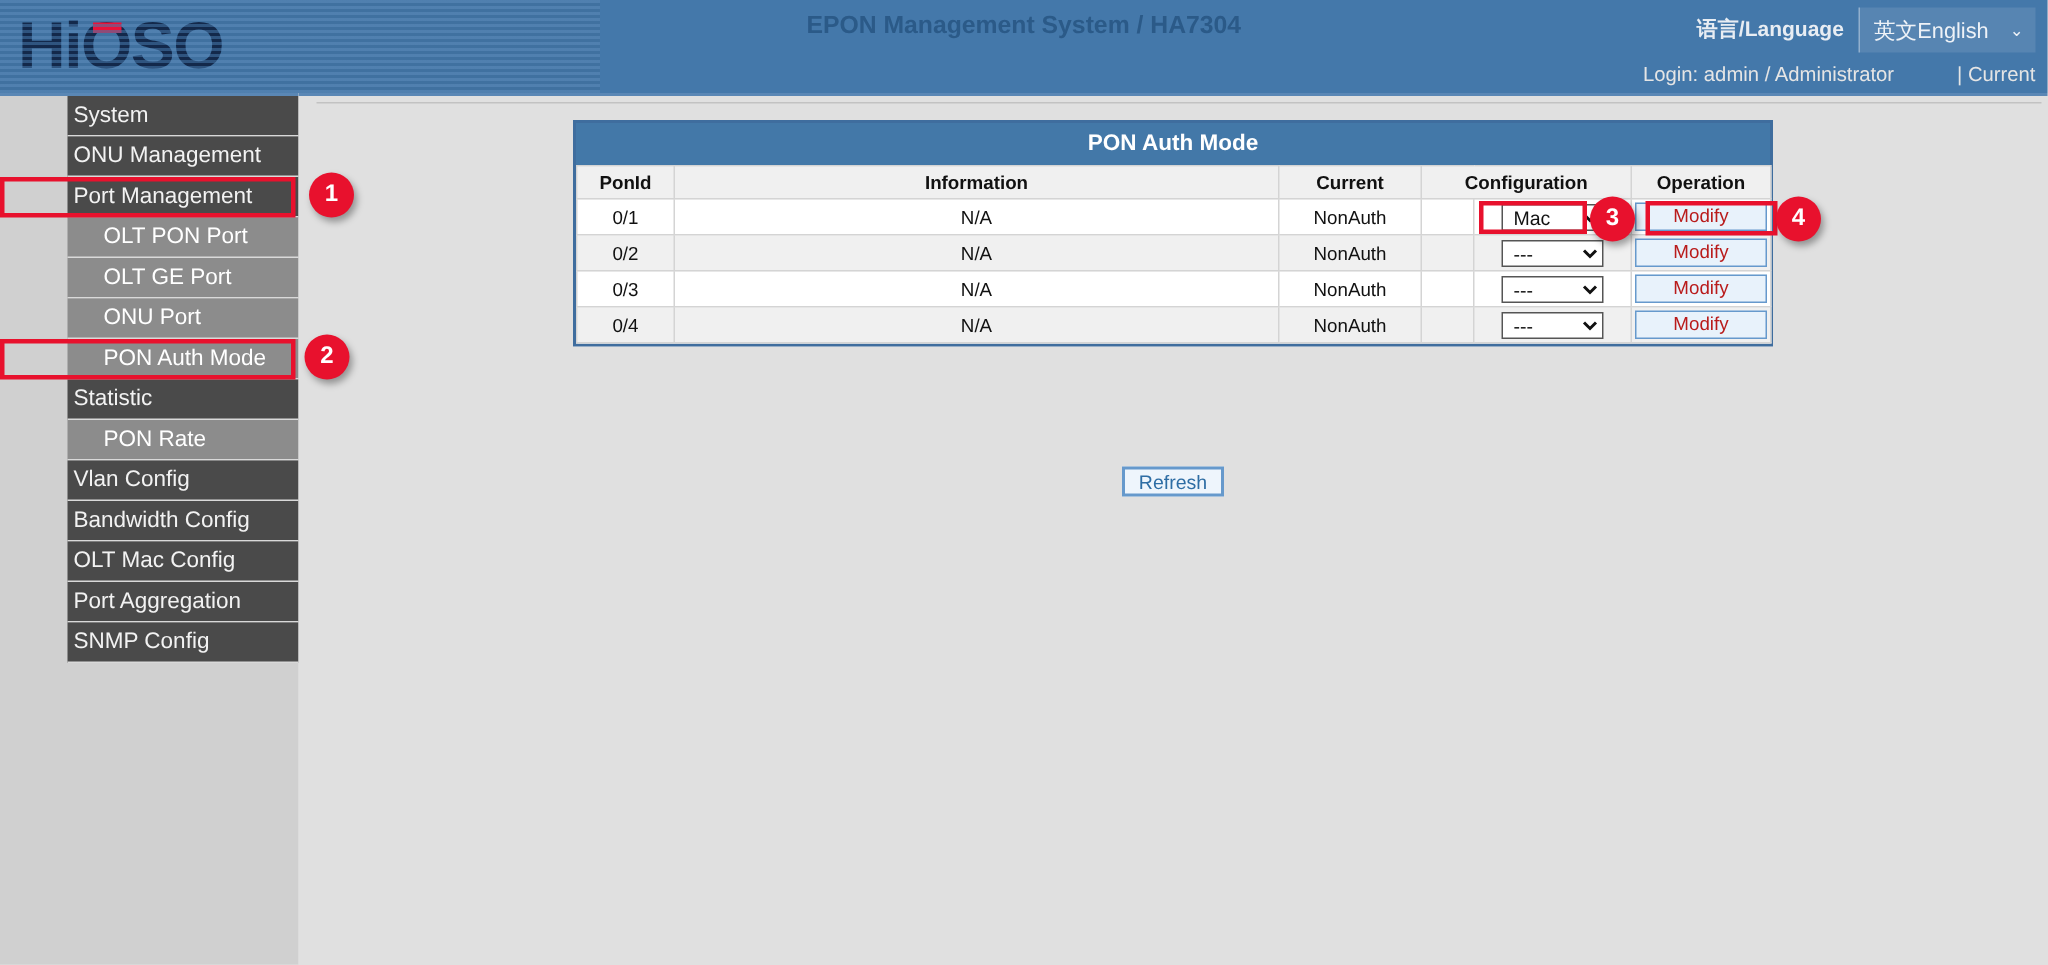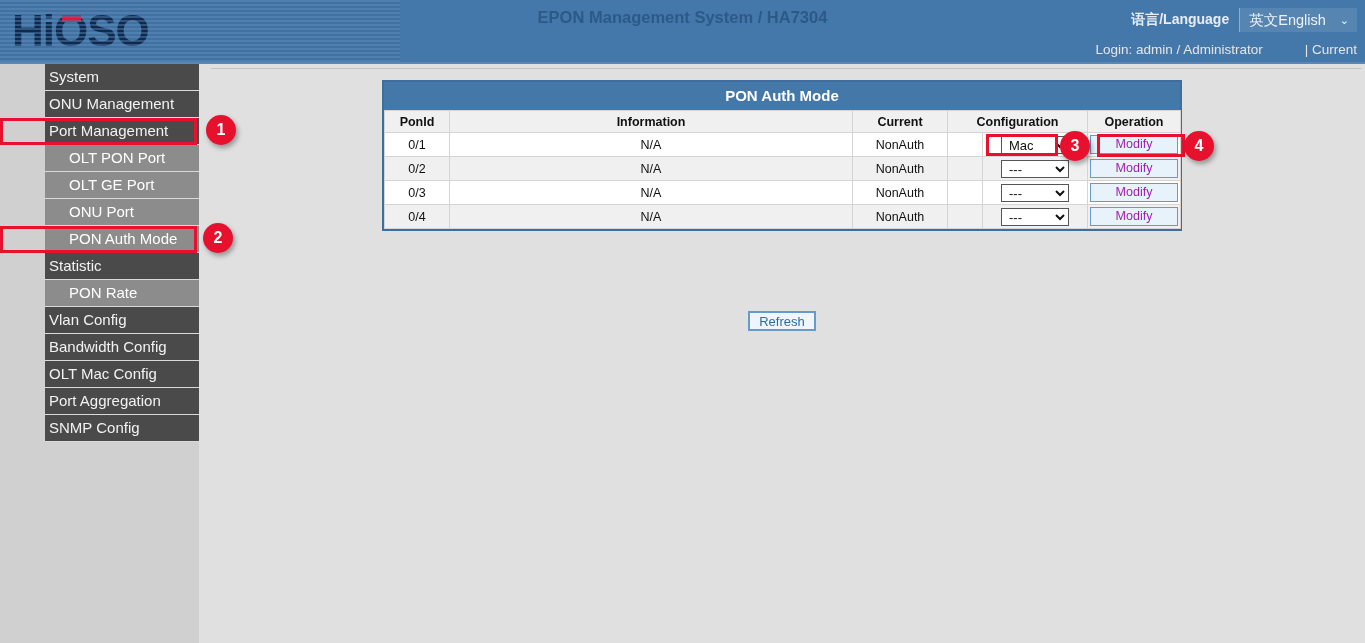--- a/index.html
+++ b/index.html
@@ -64,21 +64,21 @@
   #lang-block {
     position: absolute; right: 8px; top: 8px;
     display: flex; align-items: center; height: 24px;
   }
   #lang-label {
     font-size: 14px; font-weight: bold; color: #e8edf3;
     margin-right: 10px;
   }
   #lang-select {
     display: flex; align-items: center;
-    height: 24px; padding: 0 8px 0 9px;
+    height: 30px; padding: 0 8px 0 9px;
     background: rgba(255,255,255,0.10);
     border-left: 1px solid rgba(255,255,255,0.35);
     font-size: 14.5px; color: #eef2f7;
   }
   #lang-caret { margin-left: 14px; font-size: 11px; color: #eef2f7; }
   #login-line {
     position: absolute; right: 8px; top: 42px;
     display: flex; align-items: center;
     font-size: 13.5px; color: #e5e5e5;
   }
@@ -165,21 +165,21 @@
     border: 1px solid #555555;
     background: #ffffff;
     color: #111111;
     padding: 0 0 0 3px;
   }
   .modify-btn {
     display: inline-block;
     width: 88px; height: 19px; line-height: 17px;
     background: #e8f2fb;
     border: 1px solid #6699cc;
-    color: #a21caf;
+    color: #b91c1c;
     font-size: 12.5px;
     text-align: center;
     cursor: pointer;
   }
   #refresh-wrap {
     position: absolute; left: 183px; top: 247px;
     width: 800px; text-align: center;
   }
   #refresh-btn {
     display: inline-block;

